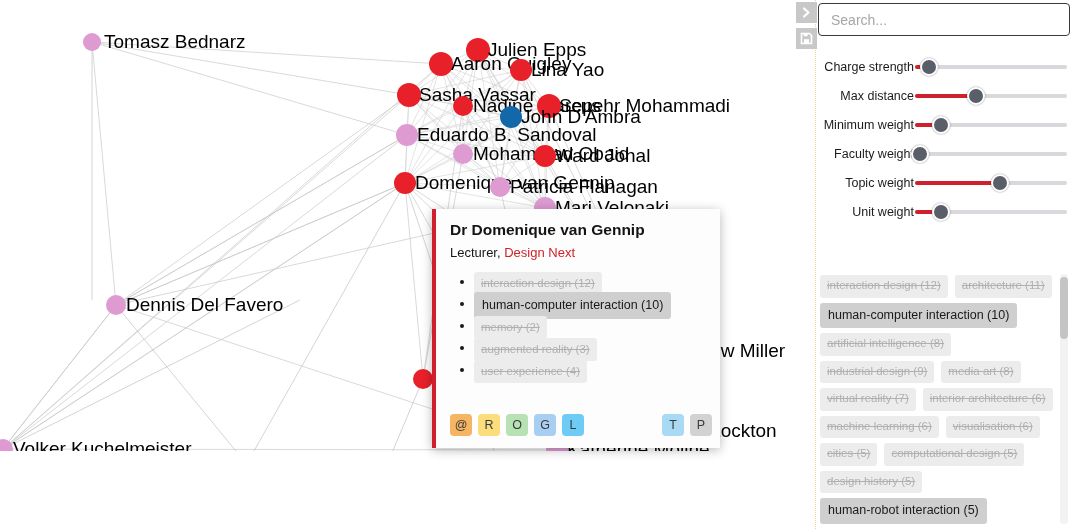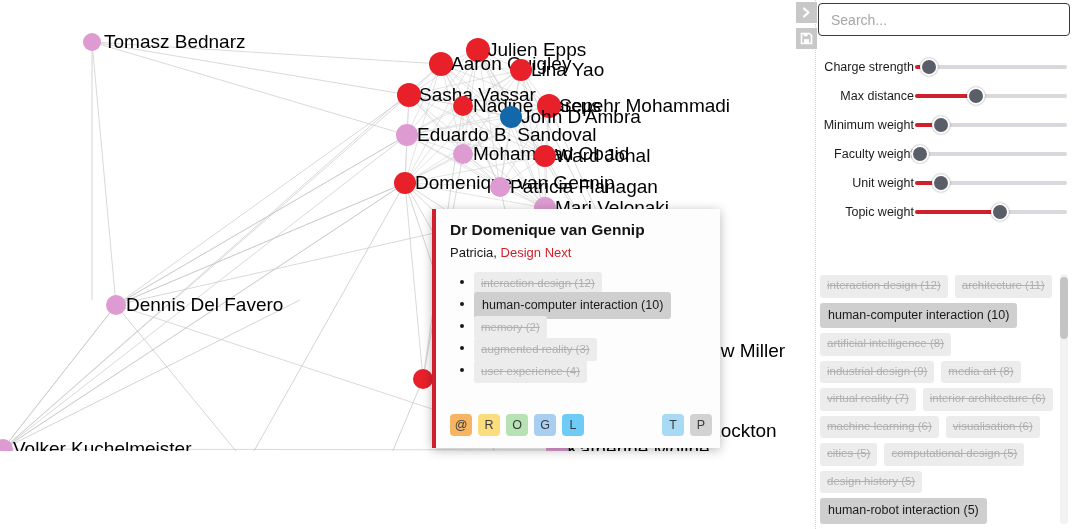--- a/index.html
+++ b/index.html
@@ -470,21 +470,21 @@
         </div>
         <div class="node-group" style="left: 423px; top: 379px;">
           <div class="node-dot" style="width: 20px; height: 20px; margin-left: -10px; margin-top: -10px; background: rgb(232, 32, 42);"></div>
         </div>
       </div>
   </div>
 
   <div id="profile-card">
     <div id="card-name">Dr Domenique van Gennip</div>
     <div id="card-role">
-      <span>Patricia,</span>
+      <span>Lecturer,</span>
       <span class="unit">Design Next</span>
     </div>
     <ul id="card-topics">
         <li><span class="tag">interaction design (12)</span></li>
         <li><span class="tag active">human-computer interaction (10)</span></li>
         <li><span class="tag">memory (2)</span></li>
         <li><span class="tag">augmented reality (3)</span></li>
         <li><span class="tag">user experience (4)</span></li>
       </ul>
     <div id="card-actions">
@@ -545,33 +545,33 @@
         </div>
         <div class="slider-row">
           <div class="slider-label">Faculty weight</div>
           <div class="slider-track-wrap">
             <div class="slider-track"></div>
             <div class="slider-fill" style="width: 0%;"></div>
             <div class="slider-thumb" style="left: 3%;"></div>
           </div>
         </div>
         <div class="slider-row">
+          <div class="slider-label">Topic weight</div>
+          <div class="slider-track-wrap">
+            <div class="slider-track"></div>
+            <div class="slider-fill" style="width: 54%;"></div>
+            <div class="slider-thumb" style="left: 56%;"></div>
+          </div>
+        </div>
+        <div class="slider-row">
           <div class="slider-label">Unit weight</div>
           <div class="slider-track-wrap">
             <div class="slider-track"></div>
             <div class="slider-fill" style="width: 13%;"></div>
             <div class="slider-thumb" style="left: 17%;"></div>
-          </div>
-        </div>
-        <div class="slider-row">
-          <div class="slider-label">Topic weight</div>
-          <div class="slider-track-wrap">
-            <div class="slider-track"></div>
-            <div class="slider-fill" style="width: 54%;"></div>
-            <div class="slider-thumb" style="left: 56%;"></div>
           </div>
         </div>
       </div>
 
     <div id="tag-cloud">
         <div class="tag">interaction design (12)</div>
         <div class="tag">architecture (11)</div>
         <div class="tag active">human-computer interaction (10)</div>
         <div class="tag">artificial intelligence (8)</div>
         <div class="tag">industrial design (9)</div>

